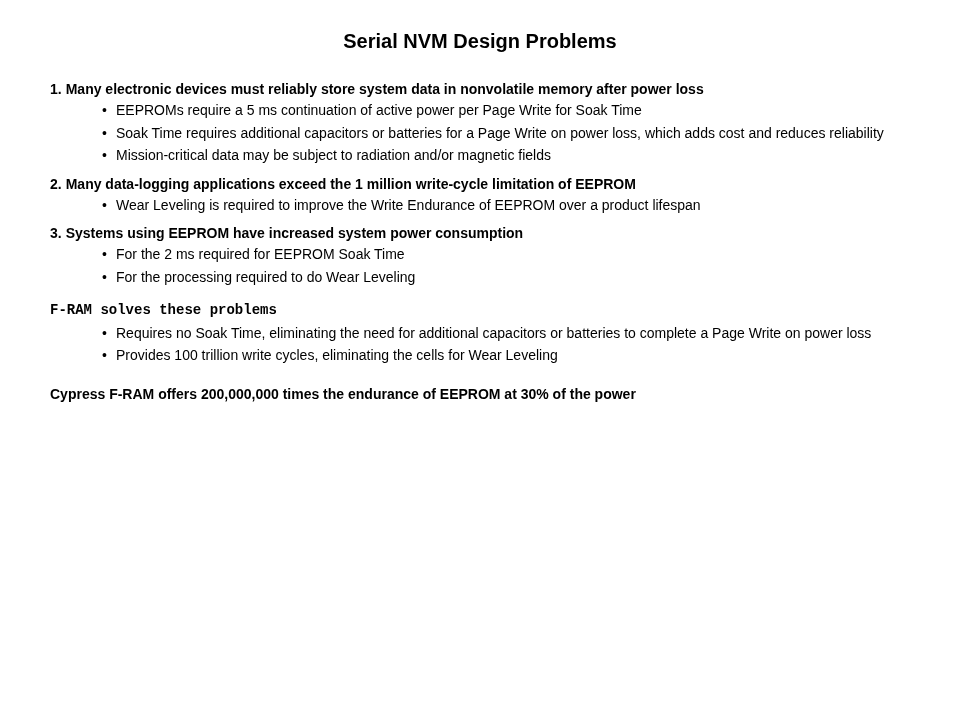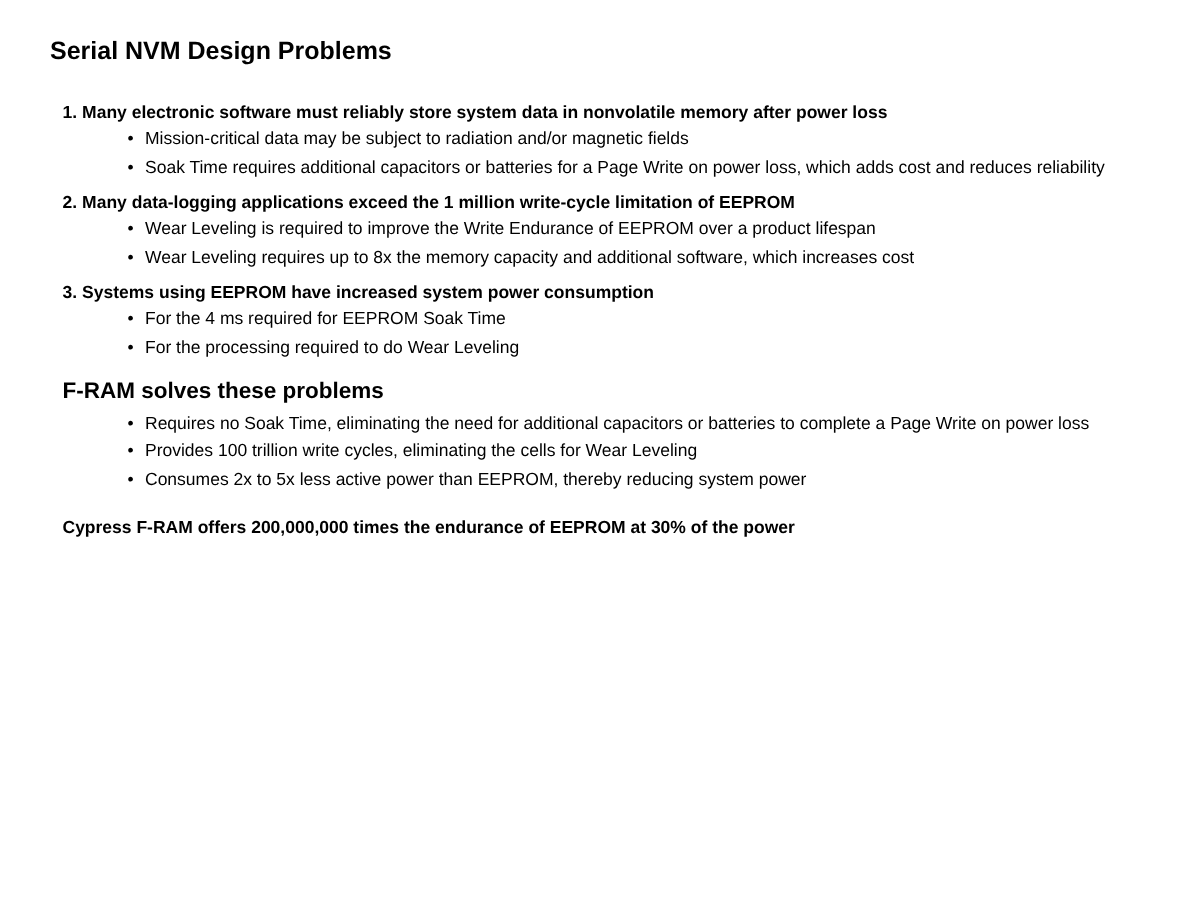--- a/index.html
+++ b/index.html
@@ -12,20 +12,21 @@
       width: 960px;
       min-height: 720px;
       background: #ffffff;
       font-family: Arial, sans-serif;
       font-size: 14px;
       color: #000000;
       padding: 30px 40px;
     }
 
     .page-title {
+      text-align: center;
       font-size: 20px;
       font-weight: bold;
       margin-bottom: 28px;
     }
 
     .content {
       padding: 0 10px;
     }
 
     .numbered-item {
@@ -60,23 +61,24 @@
 
     ul.bullet-list li::before {
       content: "•";
       position: absolute;
       left: 0;
       top: 0;
     }
 
     .fram-heading {
       font-weight: bold;
-      font-size: 18px;
+      font-size: 14px;
       margin-top: 14px;
       margin-bottom: 6px;
+      font-family: Liberation Mono, monospace;
     }
 
     .fram-bullets {
       padding-left: 20px;
     }
 
     .final-statement {
       font-weight: bold;
       font-size: 14px;
       margin-top: 18px;
@@ -86,54 +88,53 @@
 </head>
 <body>
 
 <div class="page-title">Serial NVM Design Problems</div>
 
 <div class="content">
 
   <div class="numbered-item">
     <div class="numbered-heading">
       <span class="num">1.</span>
-      <span>Many electronic software must reliably store system data in nonvolatile memory after power loss</span>
+      <span>Many electronic devices must reliably store system data in nonvolatile memory after power loss</span>
     </div>
     <ul class="bullet-list">
+      <li>EEPROMs require a 5 ms continuation of active power per Page Write for Soak Time</li>
+      <li>Soak Time requires additional capacitors or batteries for a Page Write on power loss, which adds cost and reduces reliability</li>
       <li>Mission-critical data may be subject to radiation and/or magnetic fields</li>
-      <li>Soak Time requires additional capacitors or batteries for a Page Write on power loss, which adds cost and reduces reliability</li>
     </ul>
   </div>
 
   <div class="numbered-item">
     <div class="numbered-heading">
       <span class="num">2.</span>
       <span>Many data-logging applications exceed the 1 million write-cycle limitation of EEPROM</span>
     </div>
     <ul class="bullet-list">
       <li>Wear Leveling is required to improve the Write Endurance of EEPROM over a product lifespan</li>
-      <li>Wear Leveling requires up to 8x the memory capacity and additional software, which increases cost</li>
     </ul>
   </div>
 
   <div class="numbered-item">
     <div class="numbered-heading">
       <span class="num">3.</span>
       <span>Systems using EEPROM have increased system power consumption</span>
     </div>
     <ul class="bullet-list">
-      <li>For the 4 ms required for EEPROM Soak Time</li>
+      <li>For the 2 ms required for EEPROM Soak Time</li>
       <li>For the processing required to do Wear Leveling</li>
     </ul>
   </div>
 
   <div class="numbered-item">
     <div class="fram-heading">F-RAM solves these problems</div>
     <ul class="bullet-list fram-bullets">
       <li>Requires no Soak Time, eliminating the need for additional capacitors or batteries to complete a Page Write on power loss</li>
       <li>Provides 100 trillion write cycles, eliminating the cells for Wear Leveling</li>
-      <li>Consumes 2x to 5x less active power than EEPROM, thereby reducing system power</li>
     </ul>
   </div>
 
   <div class="final-statement">Cypress F-RAM offers 200,000,000 times the endurance of EEPROM at 30% of the power</div>
 
 </div>
 
 </body></html>

